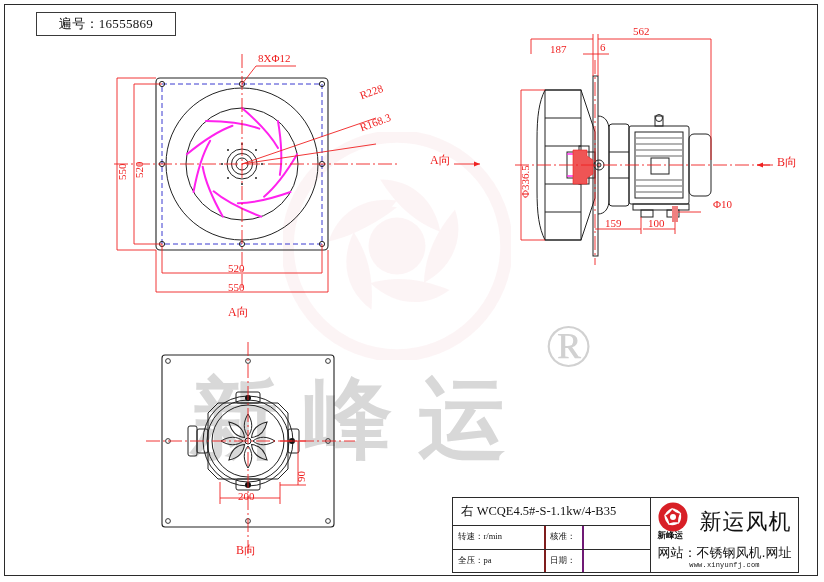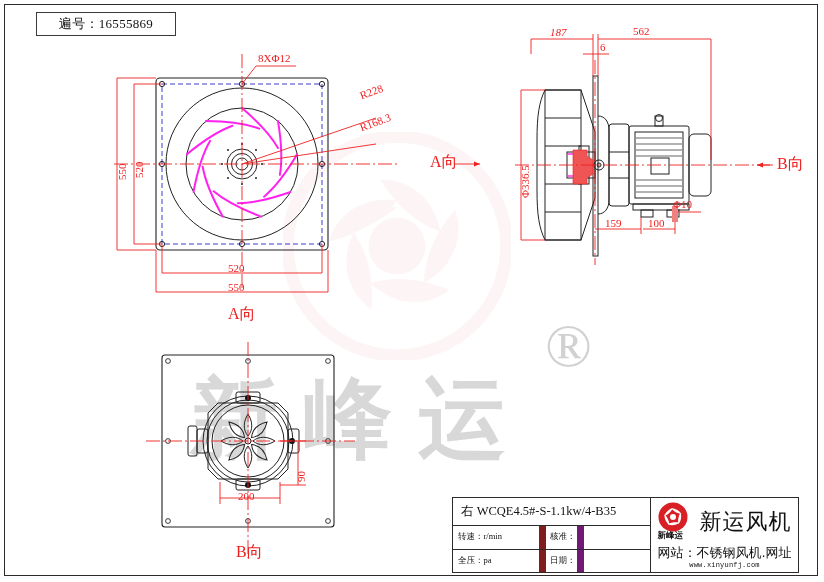--- a/index.html
+++ b/index.html
@@ -18,31 +18,31 @@
   .wm{position:absolute;pointer-events:none;user-select:none;}
   .wm-logo{left:283px;top:132px;width:228px;height:228px;opacity:.22;}
   .wm-reg{left:545px;top:310px;font-size:62px;color:#c9c9c9;opacity:.85;font-family:"Liberation Serif",serif;}
   .wm-chars{left:190px;top:360px;font-size:88px;color:#d8d8d8;letter-spacing:26px;
             font-family:"DejaVu Sans",sans-serif;font-weight:700;white-space:nowrap;}
 
   
   .view{position:absolute;}
   .lbl{position:absolute;color:#ef2020;font-size:11px;font-family:"Liberation Serif",serif;white-space:nowrap;}
   .lbl.vert{transform:rotate(-90deg);transform-origin:left top;}
-  .lbl.big{font-size:16px;text-align:right;}
+  .lbl.big{font-size:12px;text-align:right;}
 
   
   .title-block{position:absolute;left:452px;top:497px;width:347px;height:76px;border:1px solid #2b2b2b;box-sizing:border-box;background:#fff;display:flex;}
   .tb-left{width:198px;border-right:1px solid #2b2b2b;box-sizing:border-box;display:flex;flex-direction:column;}
   .tb-model{height:28px;border-bottom:1px solid #2b2b2b;box-sizing:border-box;display:flex;align-items:center;padding-left:8px;
             font-size:12.5px;color:#111;white-space:nowrap;}
   .tb-row{flex:1;display:flex;border-bottom:1px solid #2b2b2b;box-sizing:border-box;}
   .tb-row:last-child{border-bottom:none;}
-  .tb-c1{width:93px;border-right:7px solid #7f1d1d;box-sizing:border-box;display:flex;align-items:center;padding-left:5px;font-size:8.5px;color:#111;white-space:nowrap;}
-  .tb-c2{width:38px;border-right:7px solid #701a75;box-sizing:border-box;display:flex;align-items:center;padding-left:4px;font-size:8.5px;color:#111;white-space:nowrap;}
+  .tb-c1{width:93px;border-right:2px solid #7f1d1d;box-sizing:border-box;display:flex;align-items:center;padding-left:5px;font-size:8.5px;color:#111;white-space:nowrap;}
+  .tb-c2{width:38px;border-right:2px solid #701a75;box-sizing:border-box;display:flex;align-items:center;padding-left:4px;font-size:8.5px;color:#111;white-space:nowrap;}
   .tb-c3{flex:1;}
   .tb-right{flex:1;position:relative;display:flex;flex-direction:column;align-items:center;justify-content:flex-start;padding-top:4px;}
   .brand-row{display:flex;align-items:center;gap:6px;}
   .brand-mark{position:relative;width:36px;height:40px;}
   .brand-sub{position:absolute;left:0;bottom:0;font-size:8.5px;color:#111;font-weight:700;font-family:"DejaVu Sans",sans-serif;white-space:nowrap;}
   .brand-name{font-size:22px;color:#111;font-family:"DejaVu Sans",sans-serif;letter-spacing:1px;white-space:nowrap;}
   .brand-web{margin-top:3px;text-align:center;line-height:1.25;}
   .brand-web div{font-size:13px;color:#111;white-space:nowrap;font-family:"DejaVu Sans",sans-serif;}
   .brand-web .url{font-family:"Liberation Mono",monospace;font-size:7px;letter-spacing:.2px;}
 </style>
@@ -279,27 +279,27 @@
         <line x1="170" y1="186" x2="170" y2="200"></line>
         <line x1="170" y1="192" x2="196" y2="192"></line>
       </g>
       <rect x="167" y="186" width="6" height="16" fill="#ef8080"></rect>
 
       <line x1="268" y1="145" x2="252" y2="145" stroke="#ef2020" stroke-width=".9"></line>
       <path d="M252 145 l 6 -2.6 l 0 5.2 z" fill="#ef2020"></path>
     </svg>
 
     
-    <span class="lbl" style="left:45px;top:6px;font-style:italic;">187</span>
+    <span class="lbl" style="left:45px;top:23px;">187</span>
     <span class="lbl" style="left:128px;top:5px;">562</span>
     <span class="lbl" style="left:95px;top:21px;">6</span>
     <span class="lbl vert" style="left:14px;top:178px;">Φ336.5</span>
     <span class="lbl" style="left:100px;top:197px;">159</span>
     <span class="lbl" style="left:143px;top:197px;">100</span>
-    <span class="lbl" style="left:168px;top:178px;">Φ10</span>
+    <span class="lbl" style="left:184px;top:178px;padding-left:24px;">Φ10</span>
     <span class="lbl big" style="left:272px;top:134px;">B向</span>
   </div>
 
   <div class="view" style="left:140px;top:330px;width:260px;height:250px;">
     <svg width="260" height="250" viewBox="0 0 260 250">
 
       <rect x="22" y="25" width="172" height="172" rx="3" fill="none" stroke="#222" stroke-width="1.1"></rect>
       <g fill="none" stroke="#222" stroke-width=".9">
         <circle cx="28" cy="31" r="2.4"></circle>
           <circle cx="108" cy="31" r="2.4"></circle>

